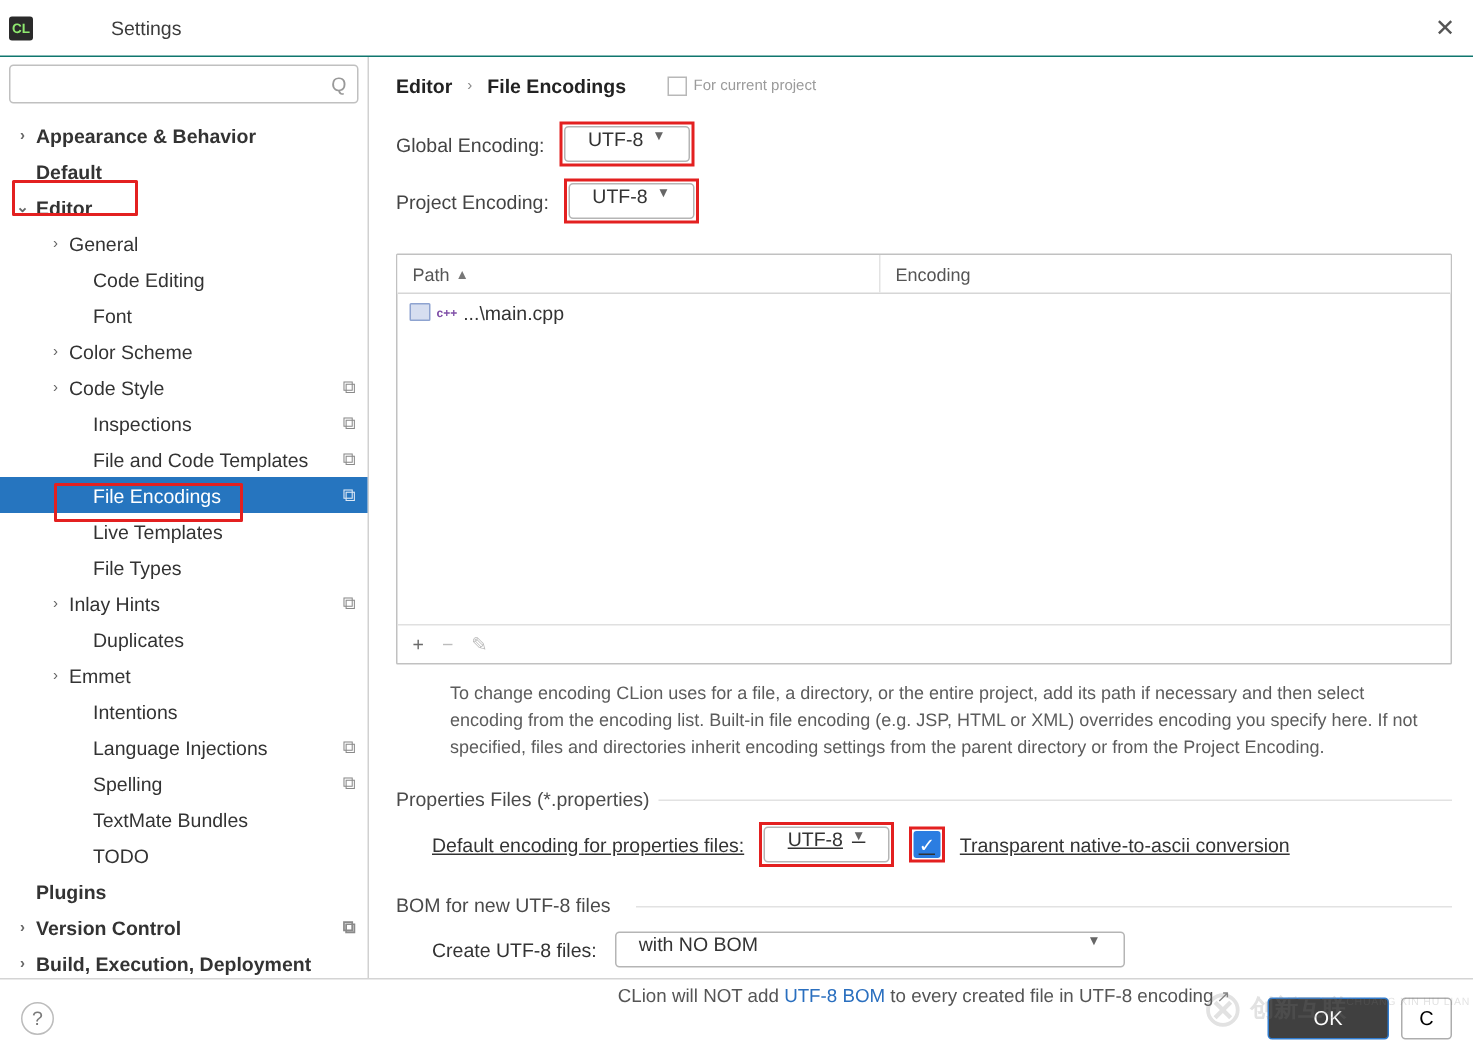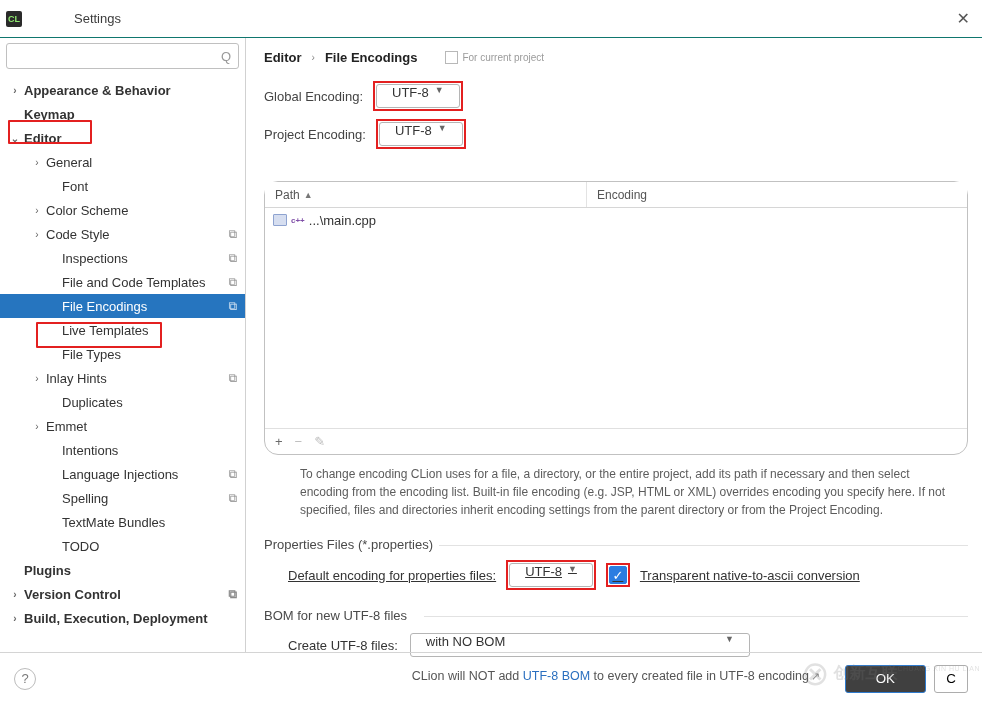--- a/index.html
+++ b/index.html
@@ -43,21 +43,21 @@
 .breadcrumb .scope { color: #9b9b9b; font-size: 10px; display: flex; align-items: center; gap: 4px; margin-left: 18px; }
 .breadcrumb .scope::before { content: ""; width: 11px; height: 11px; border: 1px solid #b8b8b8; display: inline-block; }
 
 .row-enc { display: flex; align-items: center; margin-bottom: 8px; gap: 10px; }
 .row-enc label { color: #444; }
 .combo { height: 24px; border: 1px solid #b5b5b5; border-radius: 3px; background: #fff; display: inline-flex; align-items: flex-start; padding: 0 15px; gap: 6px; cursor: pointer; }
 .combo .caret { font-size: 9px; color: #666; }
 
 .red-rect { border: 2px solid #e32020; padding: 1px; display: inline-flex; margin-left: 0; }
 
-.table-wrap { border: 1px solid #c1c1c1; border-radius: 14px; margin-top: 24px; display: flex; flex-direction: column; }
+.table-wrap { border: 1px solid #c1c1c1; border-radius: 1px; margin-top: 12px; display: flex; flex-direction: column; }
 .thead { display: flex; height: 26px; background: #fff; border-bottom: 1px solid #d6d6d6; }
 .th { display: flex; align-items: center; padding: 0 10px; color: #555; font-size: 12px; }
 .th:first-child { width: 322px; border-right: 1px solid #e3e3e3; }
 .th:last-child { flex: 1; }
 .th .sort { font-size: 9px; margin-left: 4px; color: #777; }
 .tbody-sc { height: 220px; overflow: auto; }
 .trow { display: flex; height: 24px; align-items: center; }
 .td1 { width: 322px; padding-left: 8px; display: flex; align-items: center; gap: 4px; }
 .td2 { flex: 1; padding-left: 10px; }
 .file-ico { width: 14px; height: 12px; background: #d6def0; border: 1px solid #8ea3d0; border-radius: 1px; display: inline-block; }
@@ -110,29 +110,33 @@
       <input class="search" placeholder="" style="">
       <span class="mag">Q</span>
     </div>
     <div class="tree" id="tree">
         <div class="tree-item l1 bold">
           <span class="arrow">›</span>
           <span class="lbl">Appearance &amp; Behavior</span>
         </div>
         <div class="tree-item l1 bold">
           <span class="arrow"></span>
-          <span class="lbl">Keymap</span>
+          <span class="lbl">Default</span>
         </div>
         <div class="tree-item l1 bold">
           <span class="arrow">⌄</span>
           <span class="lbl">Editor</span>
         </div>
         <div class="tree-item l2">
           <span class="arrow">›</span>
           <span class="lbl">General</span>
+        </div>
+        <div class="tree-item l3">
+          <span class="arrow"></span>
+          <span class="lbl">Code Editing</span>
         </div>
         <div class="tree-item l3">
           <span class="arrow"></span>
           <span class="lbl">Font</span>
         </div>
         <div class="tree-item l2">
           <span class="arrow">›</span>
           <span class="lbl">Color Scheme</span>
         </div>
         <div class="tree-item l2">

